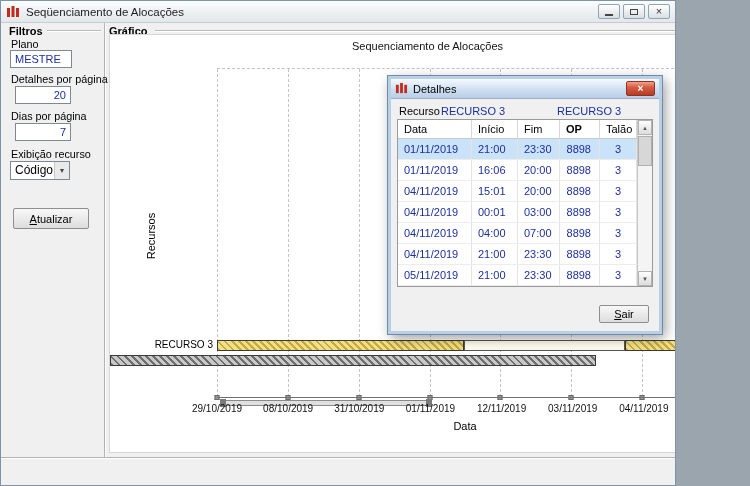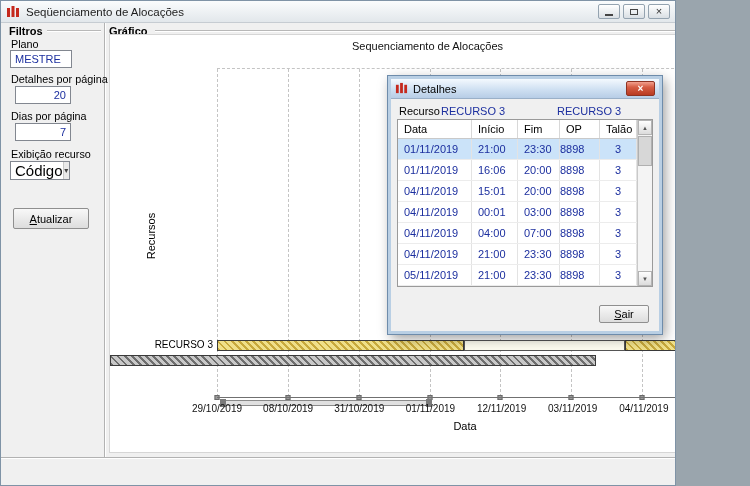--- a/index.html
+++ b/index.html
@@ -20,21 +20,21 @@
   .vsep{position:absolute;left:103px;top:22px;height:434px;width:0;border-left:1px solid #b2b2b2;border-right:1px solid #ffffff;}
   .hsep{position:absolute;left:0;top:456px;width:750px;height:0;border-top:1px solid #b2b2b2;border-bottom:1px solid #ffffff;}
   .group-label{position:absolute;font-size:11px;font-weight:bold;color:#000;}
   .group-line{position:absolute;height:0;border-top:1px solid #b8b8b8;border-bottom:1px solid #ffffff;}
 
   
   .flabel{position:absolute;font-size:10.8px;color:#000;white-space:nowrap;}
   .field{position:absolute;height:18px;border:1px solid #828790;background:#fff;font-size:11px;color:#1c2f9f;padding:0 4px;font-family:"Liberation Sans",sans-serif;}
   .field.num{text-align:right;}
   .combo{position:absolute;left:9px;top:160px;width:60px;height:19px;border:1px solid #828790;background:#fff;display:flex;align-items:stretch;}
-  .combo-text{flex:1;font-size:15px;color:#000;padding-left:4px;line-height:17px;}
+  .combo-text{flex:1;font-size:12px;color:#000;padding-left:4px;line-height:17px;}
   .combo-arrow{width:15px;background:#e9e9e9;border-left:1px solid #c8c8c8;display:flex;align-items:center;justify-content:center;font-size:8px;color:#444;}
   .btn{position:absolute;border:1px solid #8f8f8f;background:linear-gradient(#f8f8f8,#dddddd);font-size:11px;color:#000;display:flex;align-items:center;justify-content:center;border-radius:2px;cursor:default;}
   .accel{text-decoration:underline;}
   .btn-atualizar{left:12px;top:207px;width:76px;height:21px;}
   .btn-footer-sair{left:681px;top:461px;width:63px;height:20px;}
 
   
   .chart-box{position:absolute;left:108px;top:33px;width:637px;height:419px;background:#fff;border:1px solid #d6d6d6;}
   .chart-title{position:absolute;top:5px;left:0;width:100%;text-align:center;font-size:11px;color:#111;}
   .ylabel{position:absolute;left:18px;top:195px;font-size:11px;color:#000;transform:rotate(-90deg);transform-origin:center;}
@@ -72,23 +72,23 @@
   .dtable{position:absolute;left:6px;top:40px;width:256px;height:168px;border:1px solid #9a9a9a;background:#fff;display:flex;}
   .dtable-main{flex:1;overflow:hidden;}
   .thead{display:flex;height:19px;background:#fff;border-bottom:1px solid #c9c9c9;}
   .trow{display:flex;height:21px;background:#fff;border-bottom:1px solid #ececec;}
   .trow.selected{background:#cbe3f9;}
   .tcell{font-size:11px;line-height:21px;padding-left:6px;border-right:1px solid #e3e3e3;color:#1c2f9f;white-space:nowrap;overflow:hidden;}
   .tcell.th{color:#000;line-height:19px;border-right:1px solid #d8d8d8;}
   .c0{width:74px;}
   .c1{width:46px;}
   .c2{width:42px;}
-  .c3{width:40px;padding-left:0;padding-right:8px;}
+  .c3{width:40px;text-align:right;padding-left:0;padding-right:8px;}
   .c4{width:37px;text-align:center;padding-left:0;}
-  .th.c3{text-align:left;padding-left:6px;padding-right:0;}
+  .th.c3{text-align:left;padding-left:6px;padding-right:0;font-weight:bold;}
   .th.c4{text-align:left;padding-left:6px;}
   .vscroll{width:15px;border-left:1px solid #c9c9c9;background:#f4f4f4;position:relative;flex:none;}
   .sb-btn{position:absolute;left:0;width:14px;height:15px;background:linear-gradient(#fefefe,#dcdcdc);border:1px solid #b4b4b4;color:#555;font-size:6px;display:flex;align-items:center;justify-content:center;}
   .sb-btn.up{top:0;}
   .sb-btn.down{bottom:0;}
   .sb-thumb{position:absolute;left:0;top:16px;width:14px;height:30px;background:#d7d7d7;border:1px solid #b0b0b0;}
   .dlg-sair{right:10px;bottom:8px;width:50px;height:18px;position:absolute;}
 </style>
 </head>
 <body>

